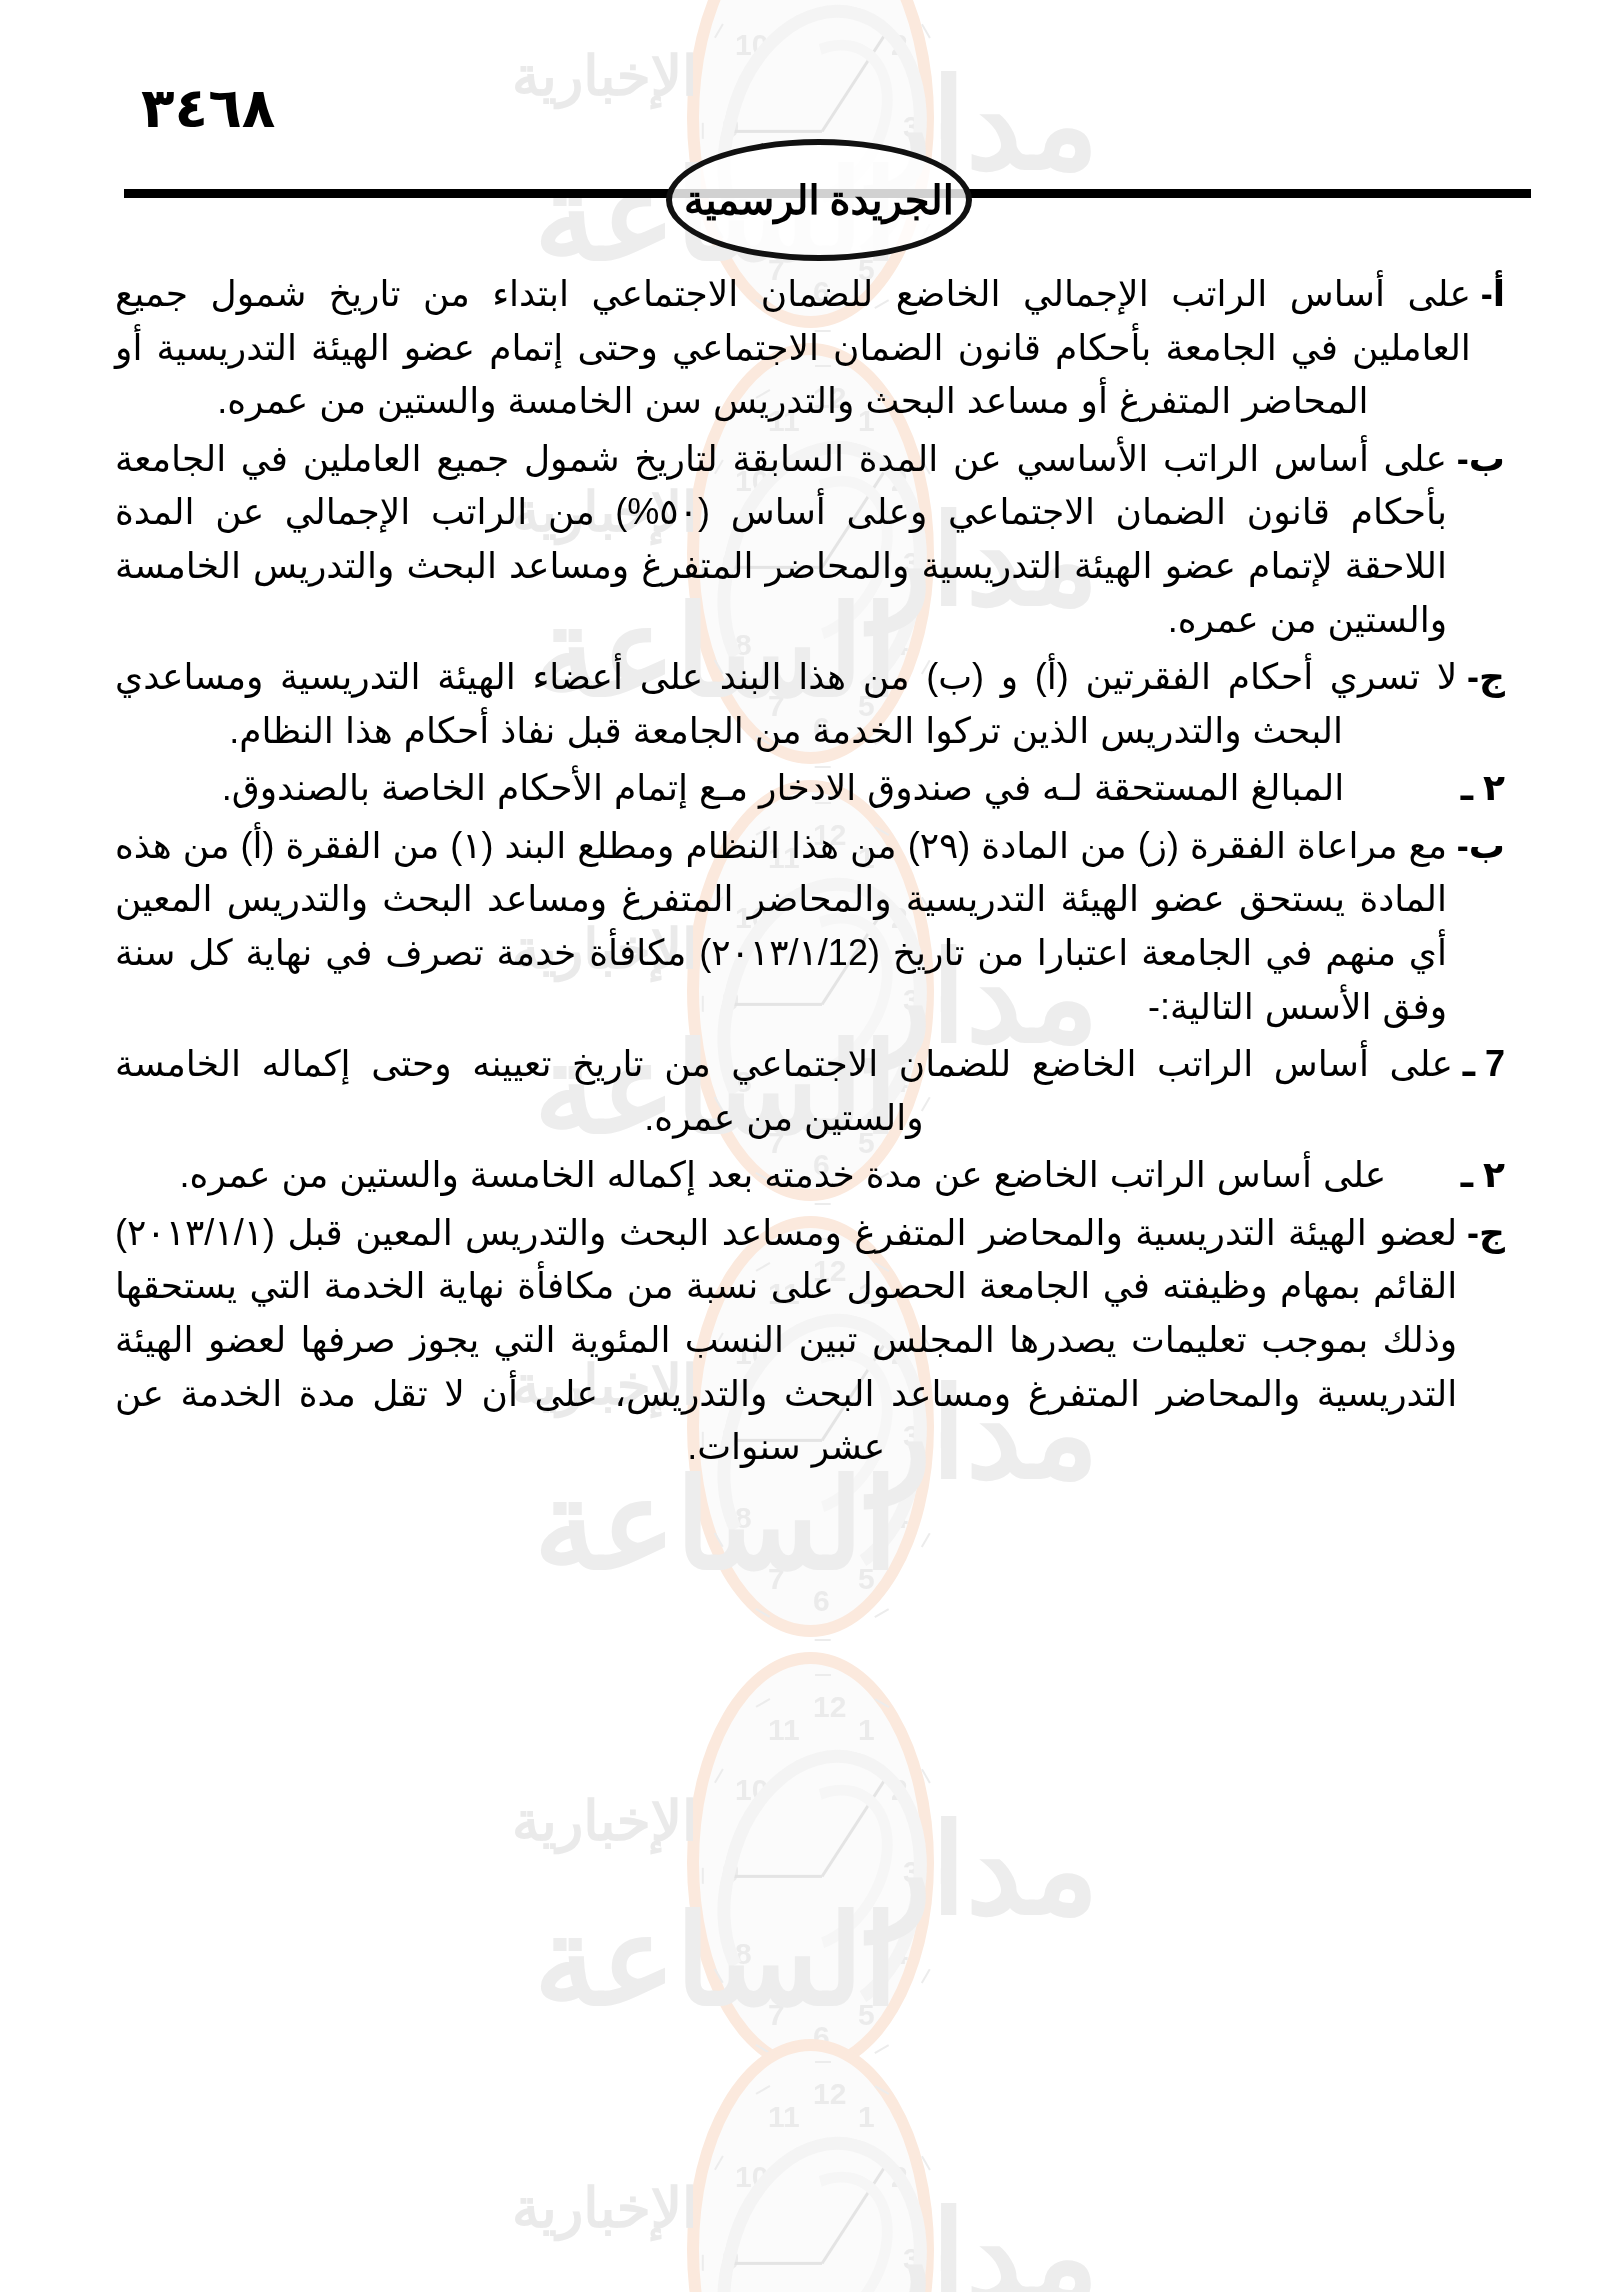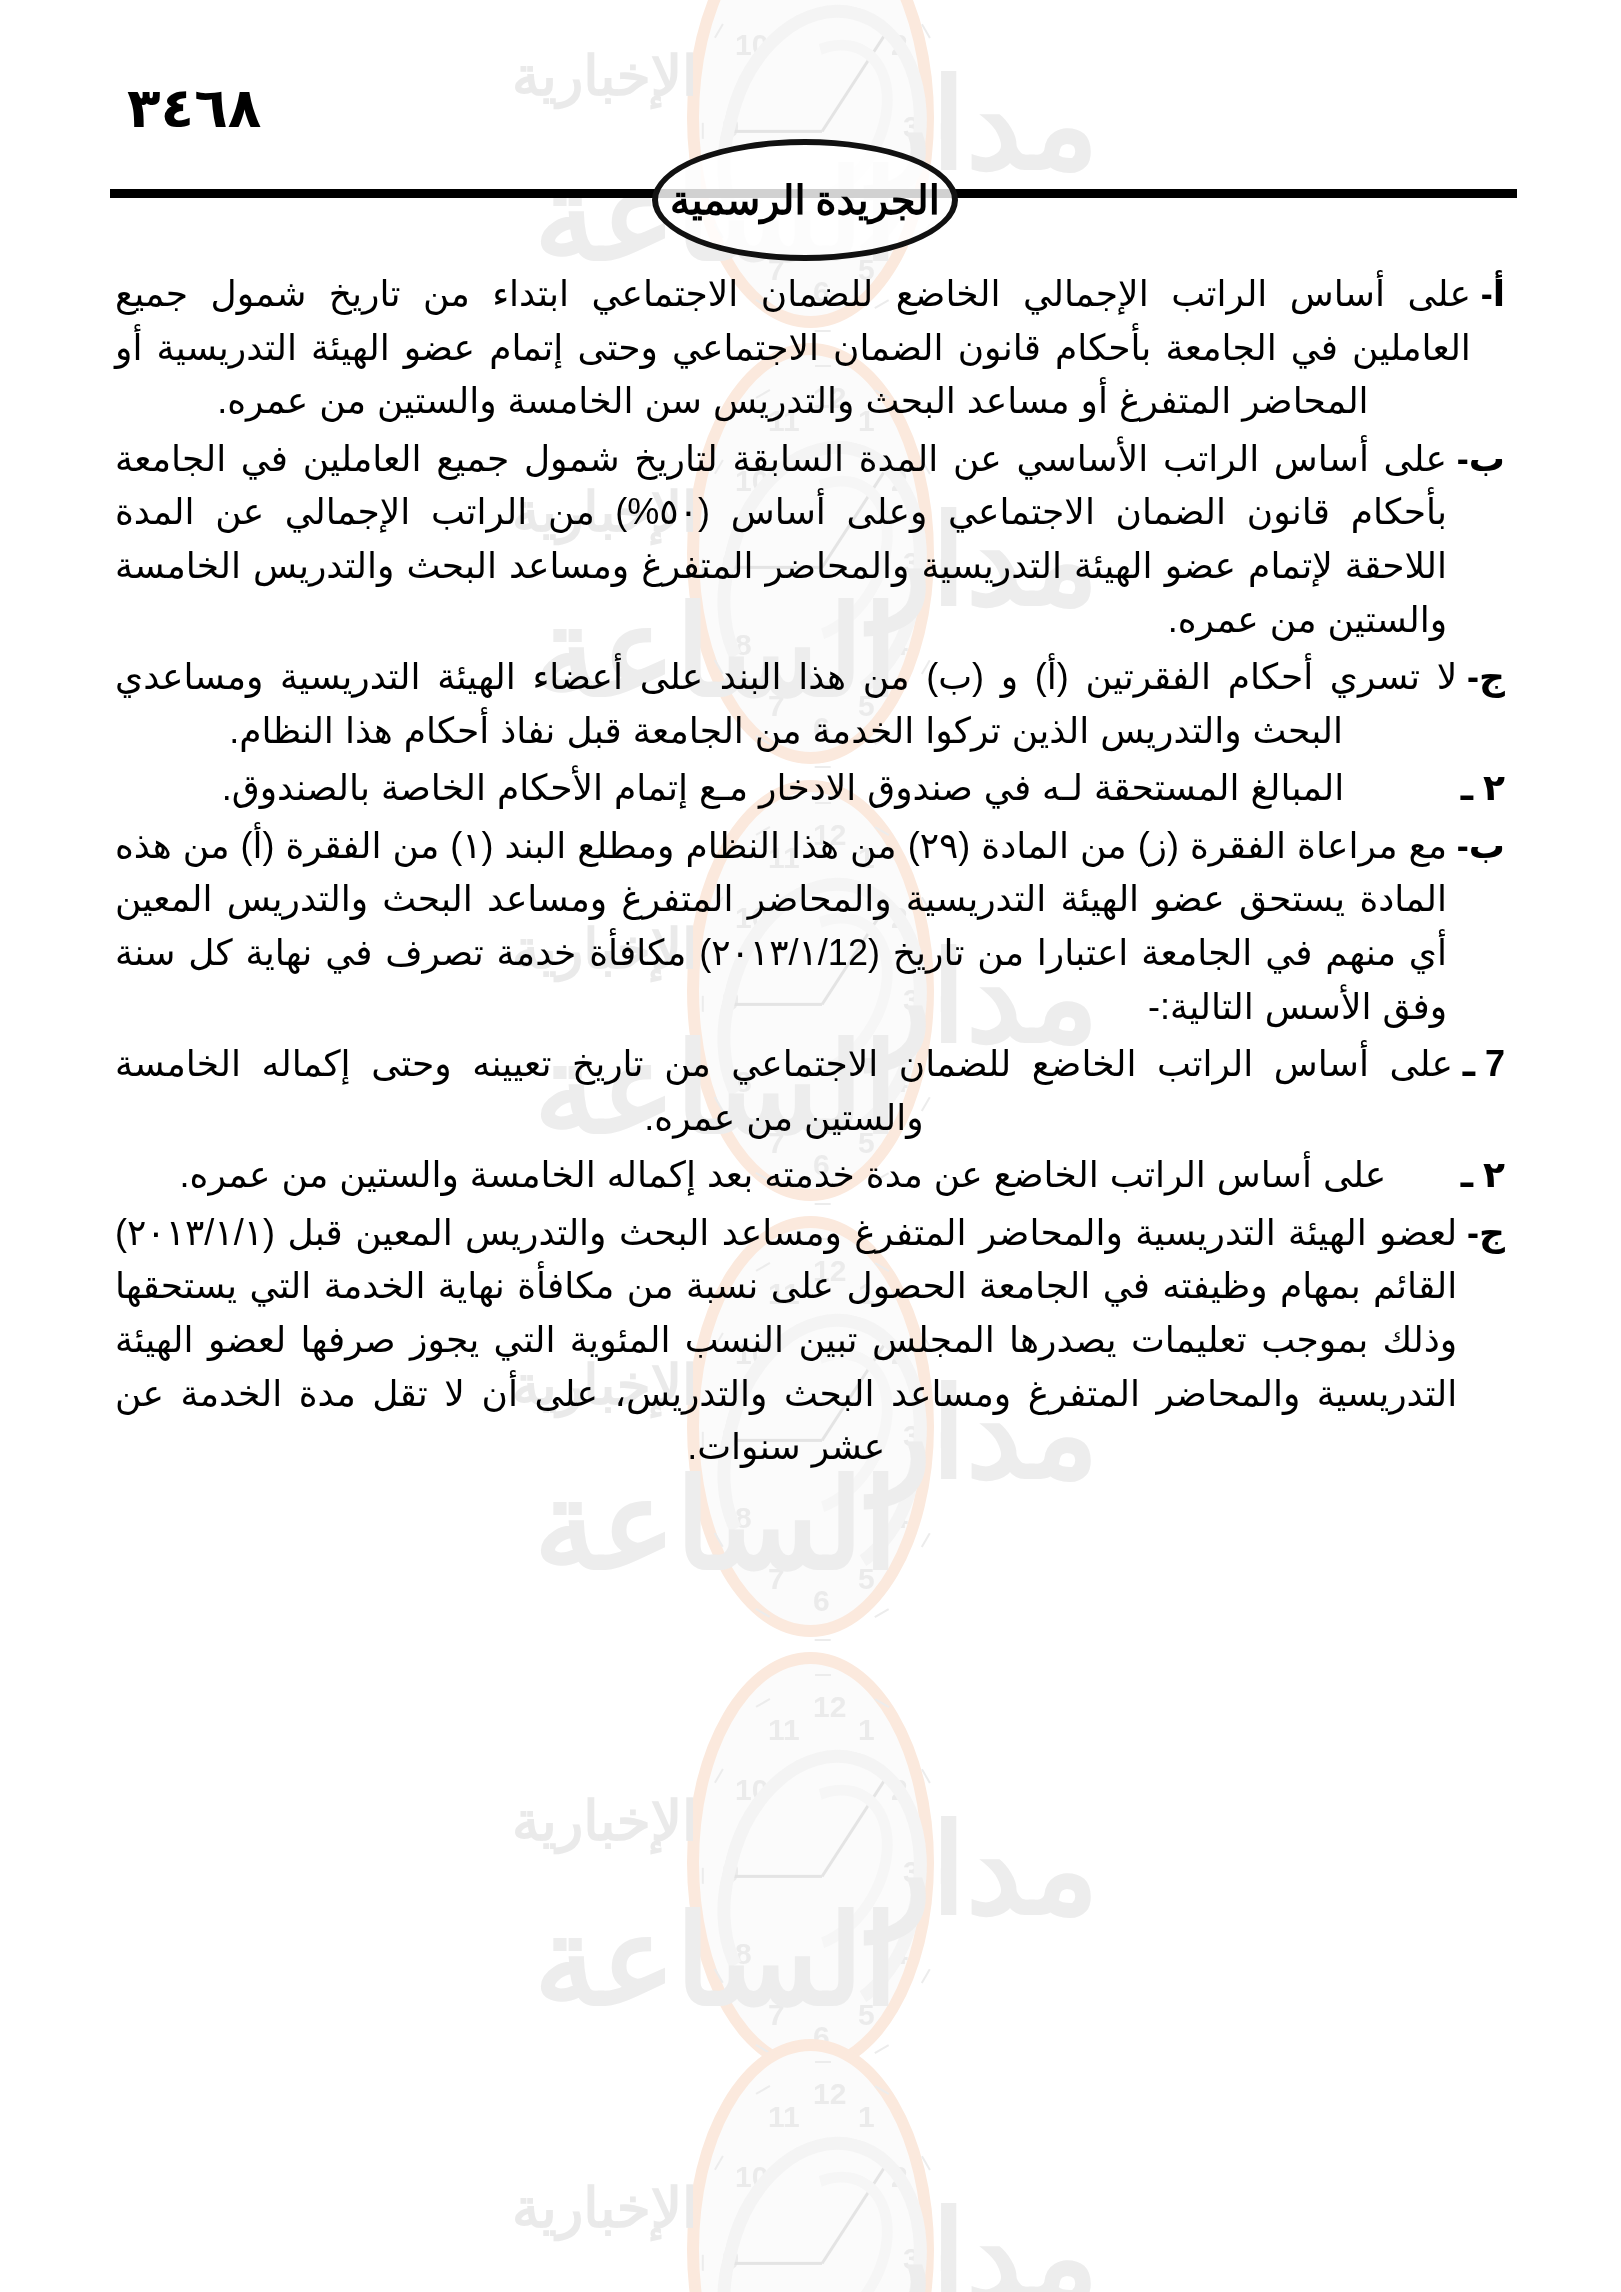--- a/index.html
+++ b/index.html
@@ -126,21 +126,21 @@
     border-radius: 50%;
     border-bottom-color: transparent;
     border-left-color: transparent;
     transform: rotate(30deg);
   }
 
   
   .header {
     position: absolute;
     z-index: 2;
-    left: 2px;
+    left: 16px;
     right: 0;
     top: 0;
     height: 206px;
   }
 
   .page-number {
     position: absolute;
     right: auto;
     left: 125px;
     top: 76px;

